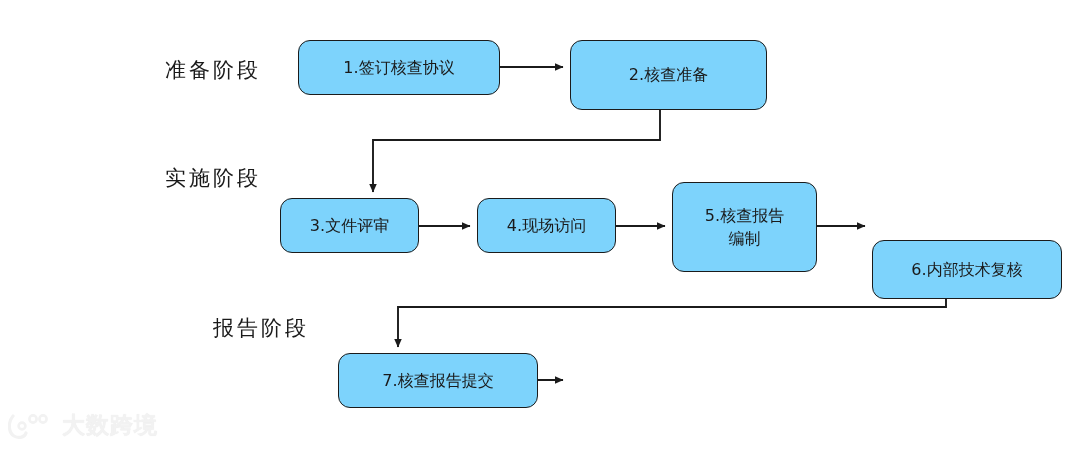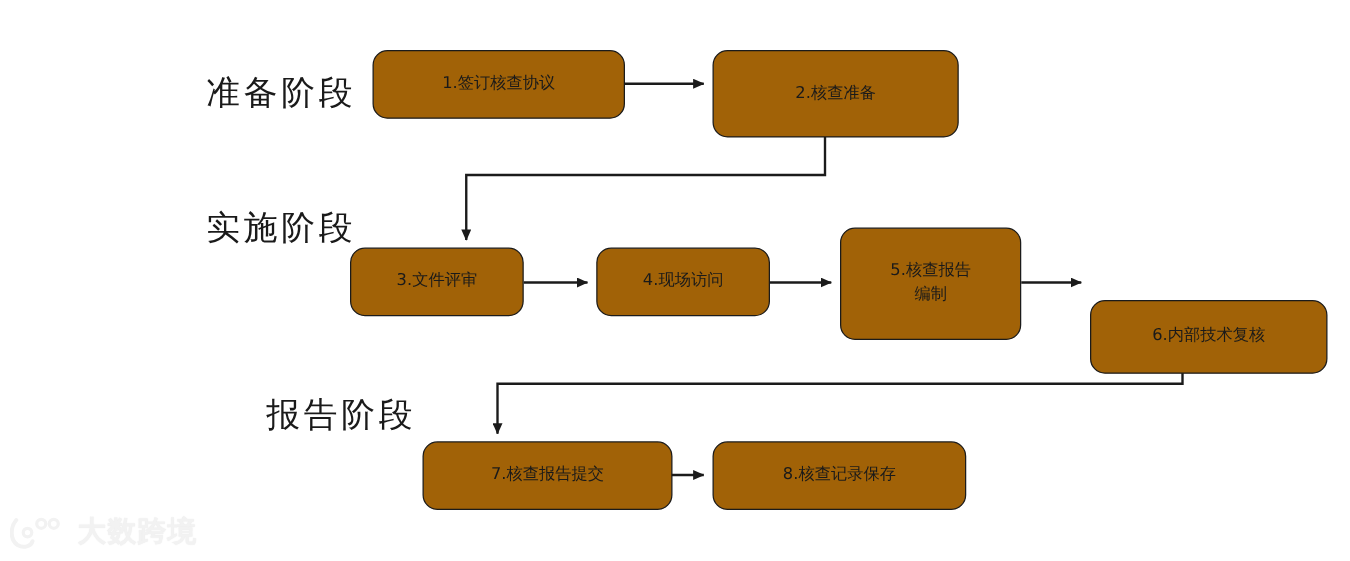--- a/index.html
+++ b/index.html
@@ -19,39 +19,39 @@
   }
   .flow-svg {
     position: absolute;
     top: 0;
     left: 0;
     width: 1080px;
     height: 449px;
   }
   .stage-label {
     position: absolute;
-    font-size: 27px;
+    font-size: 21px;
     color: #1a1a1a;
     letter-spacing: 3px;
     white-space: nowrap;
     font-family: "DejaVu Serif", "Liberation Serif", serif;
     font-weight: 400;
   }
   .node {
     position: absolute;
     box-sizing: border-box;
     border: 1.6px solid #1b1b1b;
     border-radius: 12px;
-    background: #a16207;
+    background: #7dd3fc;
     display: flex;
     align-items: center;
     justify-content: center;
     text-align: center;
     color: #1a1a1a;
-    font-size: 13px;
+    font-size: 16px;
     line-height: 1.45;
     font-family: "DejaVu Sans", "Liberation Sans", sans-serif;
     padding: 2px 6px;
   }
   .node-text {
     display: block;
     white-space: pre-line;
   }
   .watermark {
     position: absolute;
@@ -131,23 +131,20 @@
   </div>
 
   <div class="node" style="left:872px; top:196px; width:190px; height:59px;margin-top:44px;">
     <span class="node-text">6.内部技术复核</span>
   </div>
 
   <div class="node" style="left:298px; top:353px; width:200px; height:55px;margin-left:40px;">
     <span class="node-text">7.核查报告提交</span>
   </div>
 
-  <div class="node" style="left:570px; top:353px; width:203px; height:55px;">
-    <span class="node-text">8.核查记录保存</span>
-  </div>
 
   <div class="watermark">
     <svg class="wm-mark" viewBox="0 0 46 28" xmlns="http://www.w3.org/2000/svg">
       <path d="M5,4 C0,10 0,20 6,24 C11,27 17,25 18,21" fill="none" stroke="#f2f2f2" stroke-width="3.2" stroke-linecap="round"></path>
       <circle cx="14" cy="14" r="3.4" fill="none" stroke="#f2f2f2" stroke-width="2.6"></circle>
       <circle cx="25" cy="7" r="3.6" fill="none" stroke="#f2f2f2" stroke-width="2.6"></circle>
       <circle cx="35" cy="7" r="3.6" fill="none" stroke="#f2f2f2" stroke-width="2.6"></circle>
     </svg>
     <span class="wm-text">大数跨境</span>
   </div>

